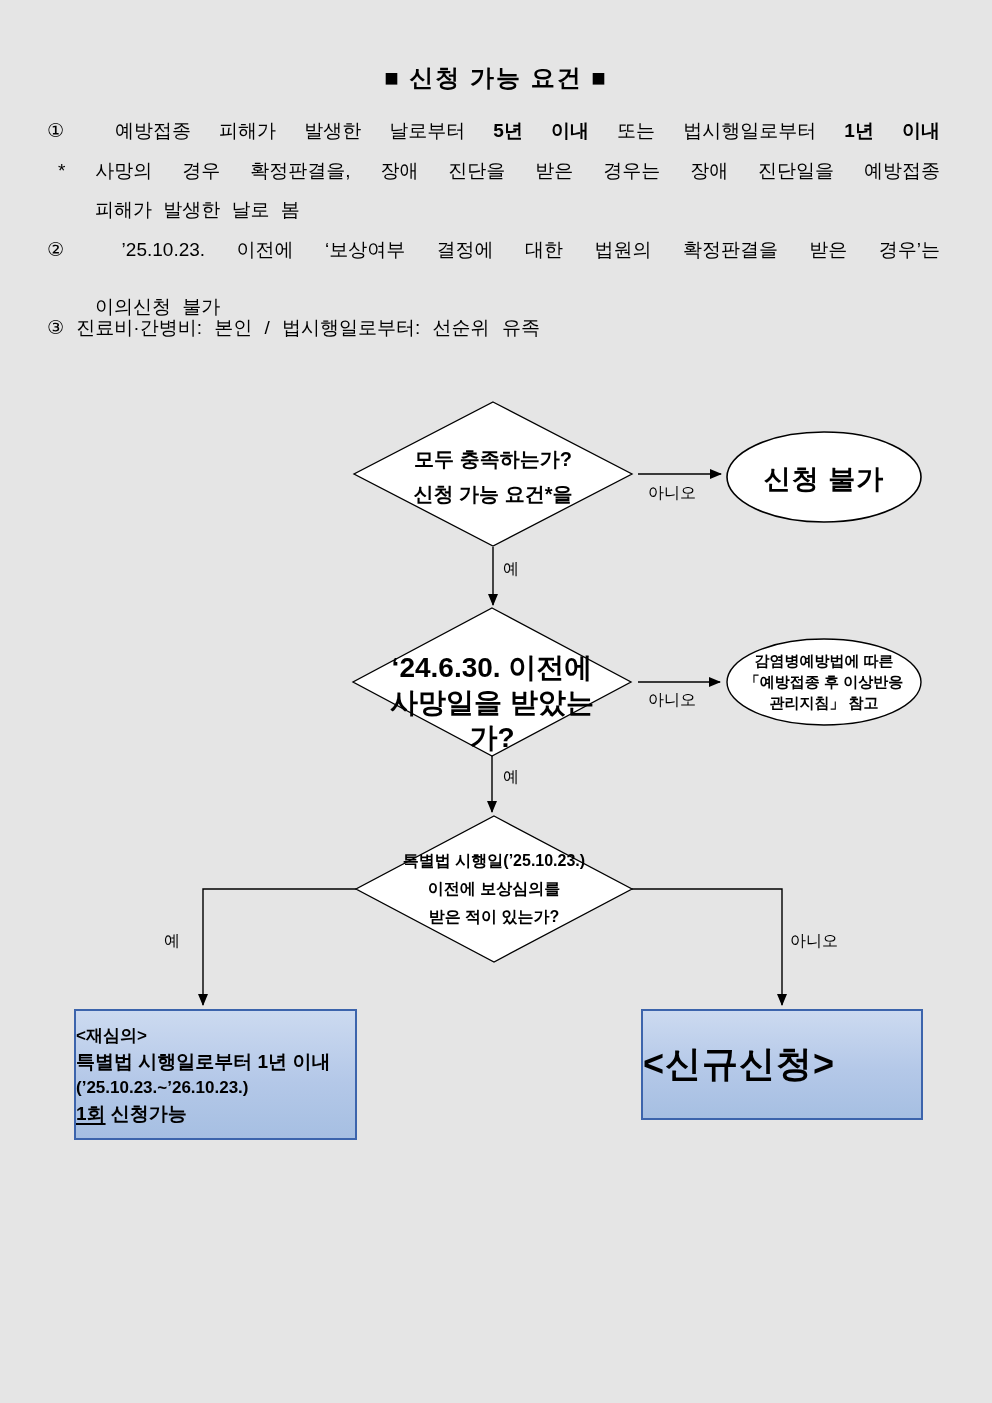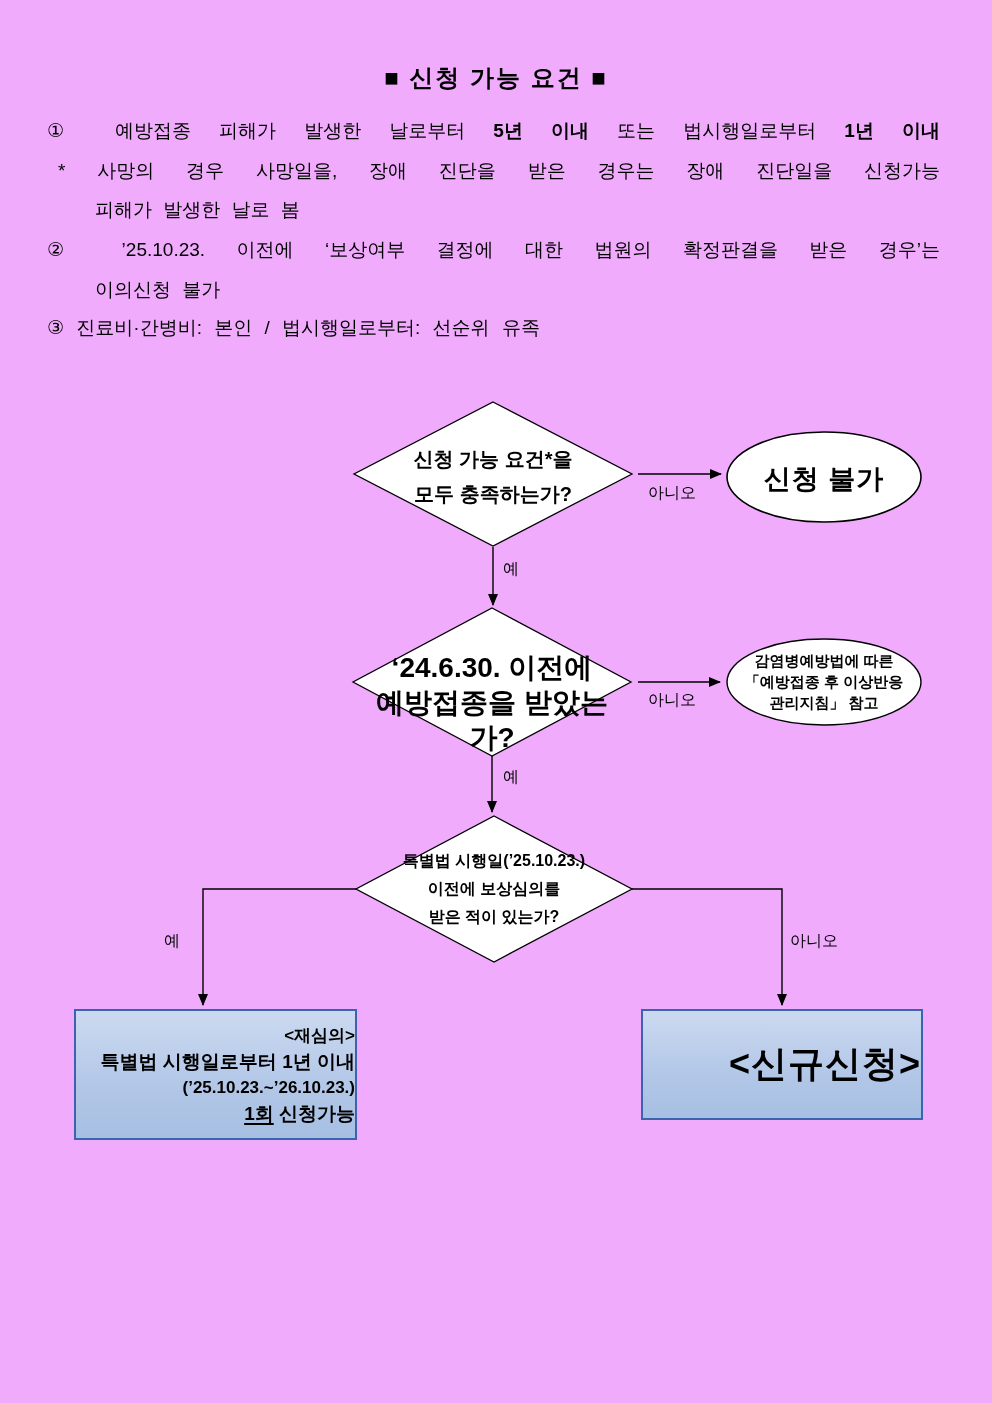--- a/index.html
+++ b/index.html
@@ -1,28 +1,28 @@
 <!DOCTYPE html>
 <html><head>
 <meta charset="utf-8">
 <style>
   html,body{margin:0;padding:0;background:#ffffff;}
-  .page{position:relative;width:992px;height:1403px;background:#f0abfc;overflow:hidden;
+  .page{position:relative;width:992px;height:1403px;background:#e5e5e5;overflow:hidden;
         font-family:"Liberation Sans","DejaVu Sans",sans-serif;color:#000;}
 
   
   .doc-title{position:absolute;top:62px;left:0;width:992px;text-align:center;
              font-size:24px;font-weight:bold;letter-spacing:2px;}
   .note{position:absolute;font-size:19px;line-height:26px;white-space:nowrap;}
   .note.just{white-space:normal;text-align:justify;text-align-last:justify;}
   .l1{top:118px;left:47px;width:893px;}
   .l2{top:158px;left:58px;width:882px;}
   .l3{top:197px;left:95px;word-spacing:6px;}
   .l4{top:237px;left:47px;width:893px;}
-  .l5{top:277px;left:95px;word-spacing:6px;}
+  .l5{top:294px;left:95px;word-spacing:6px;}
   .l6{top:315px;left:47px;word-spacing:7px;}
   .note b{font-weight:bold;}
 
   
   .fc-svg{position:absolute;left:0;top:0;width:992px;height:1403px;z-index:1;}
   .fc-label{position:absolute;z-index:2;text-align:center;font-weight:bold;}
   .d1-label{left:373px;top:442px;width:240px;font-size:20px;line-height:35px;}
   .d2-label{left:372px;top:650px;width:240px;font-size:28px;line-height:35px;}
   .d3-label{left:374px;top:847px;width:240px;font-size:16px;line-height:28px;white-space:nowrap;}
   .e1-label{left:727px;top:461px;width:194px;font-size:27px;letter-spacing:1px;}
@@ -31,39 +31,39 @@
   .yes1{left:503px;top:559px;}
   .yes2{left:503px;top:767px;}
   .yes3{left:164px;top:931px;}
   .no1{left:648px;top:483px;}
   .no2{left:648px;top:690px;}
   .no3{left:790px;top:931px;}
 
   .result-box{position:absolute;z-index:2;border:2px solid #3c64ac;
               background:linear-gradient(180deg,#ccdaf0 0%,#b4c8e8 55%,#a6bfe2 100%);
               box-sizing:border-box;display:flex;flex-direction:column;
-              align-items:flex-end;justify-content:center;text-align:center;}
+              align-items:flex-start;justify-content:center;text-align:center;}
   .box1{left:74px;top:1009px;width:283px;height:131px;}
   .box2{left:641px;top:1009px;width:282px;height:111px;}
   .box1 .bl{font-weight:bold;}
   .bl-s{font-size:17px;line-height:26px;}
   .bl-m{font-size:19px;line-height:26px;}
   .u{text-decoration:underline;text-decoration-thickness:2px;text-underline-offset:3px;}
   .box2-text{font-size:36px;font-weight:bold;letter-spacing:1px;}
 </style>
 </head>
 <body>
 
 <div class="page">
 
   <div class="doc-title">■ 신청 가능 요건 ■</div>
 
   <div class="note l1 just"><span>①</span><span> 예방접종 피해가 발생한 날로부터 </span><b>5년 이내</b><span> 또는 법시행일로부터 </span><b>1년 이내</b></div>
 
-  <div class="note l2 just"><span>*</span><span> 사망의 경우 사망일을, 장애 진단을 받은 경우는 장애 진단일을 신청가능</span></div>
+  <div class="note l2 just"><span>*</span><span> 사망의 경우 확정판결을, 장애 진단을 받은 경우는 장애 진단일을 예방접종</span></div>
   <div class="note l3">피해가 발생한 날로 봄</div>
 
   <div class="note l4 just"><span>②</span><span> ’25.10.23. 이전에 ‘보상여부 결정에 대한 법원의 확정판결을 받은 경우’는</span></div>
   <div class="note l5">이의신청 불가</div>
 
   <div class="note l6"><span>③</span><span> 진료비·간병비: 본인 / 법시행일로부터: 선순위 유족</span></div>
 
   <svg class="fc-svg" viewBox="0 0 992 1403" xmlns="http://www.w3.org/2000/svg">
     <defs>
       <marker id="ah" markerUnits="userSpaceOnUse" markerWidth="14" markerHeight="12" refX="11" refY="5" orient="auto">
@@ -80,26 +80,26 @@
 
     <line x1="638" y1="474" x2="721" y2="474" stroke="#000" stroke-width="1.4" marker-end="url(#ah)"></line>
     <line x1="638" y1="682" x2="720" y2="682" stroke="#000" stroke-width="1.4" marker-end="url(#ah)"></line>
     <line x1="493" y1="547" x2="493" y2="605" stroke="#000" stroke-width="1.4" marker-end="url(#ah)"></line>
     <line x1="492" y1="756" x2="492" y2="812" stroke="#000" stroke-width="1.4" marker-end="url(#ah)"></line>
     <polyline points="356,889 203,889 203,1005" fill="none" stroke="#000" stroke-width="1.4" marker-end="url(#ah)"></polyline>
     <polyline points="632,889 782,889 782,1005" fill="none" stroke="#000" stroke-width="1.4" marker-end="url(#ah)"></polyline>
   </svg>
 
   <div class="fc-label d1-label">
+    <div>모두 충족하는가?</div>
     <div>신청 가능 요건*을</div>
-    <div>모두 충족하는가?</div>
   </div>
   <div class="fc-label d2-label">
     <div>‘24.6.30. 이전에</div>
-    <div>예방접종을 받았는가?</div>
+    <div>사망일을 받았는가?</div>
   </div>
   <div class="fc-label d3-label">
     <div>특별법 시행일(’25.10.23.)</div>
     <div>이전에 보상심의를</div>
     <div>받은 적이 있는가?</div>
   </div>
 
   <div class="fc-label e1-label">신청 불가</div>
   <div class="fc-label e2-label">
     <div>감염병예방법에 따른</div>

